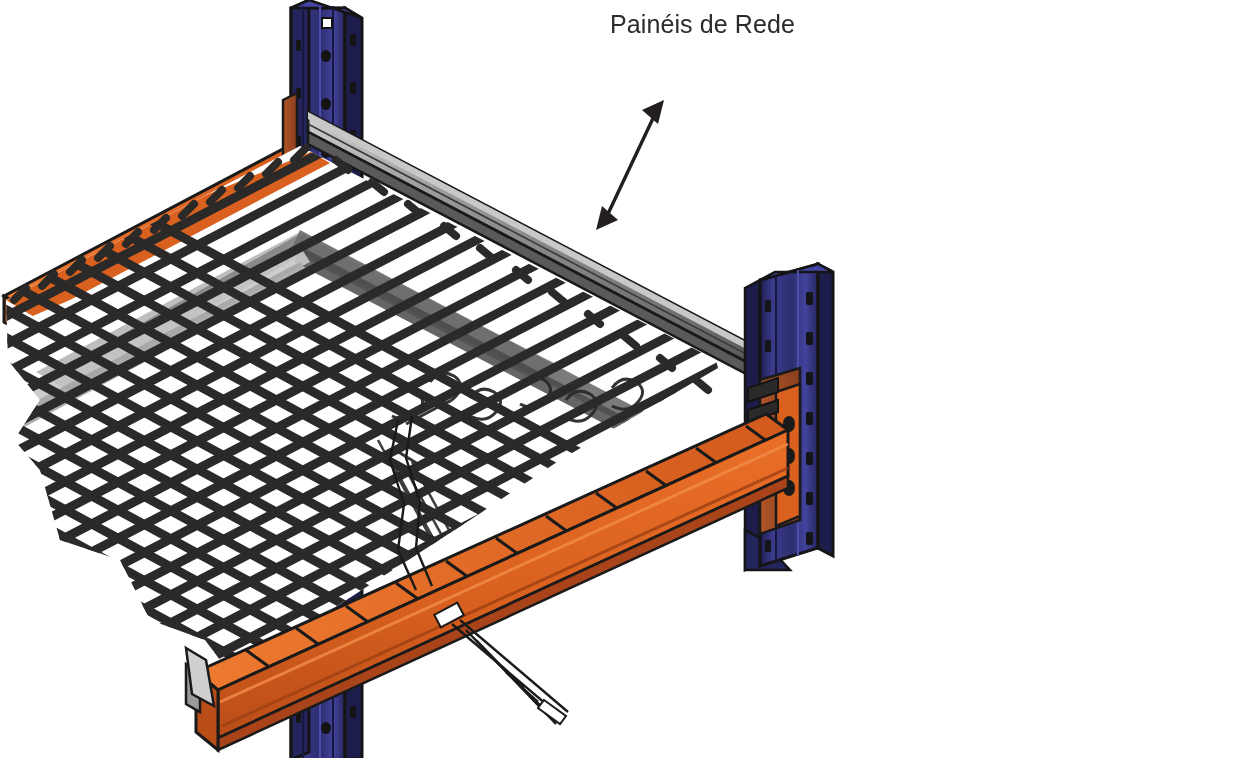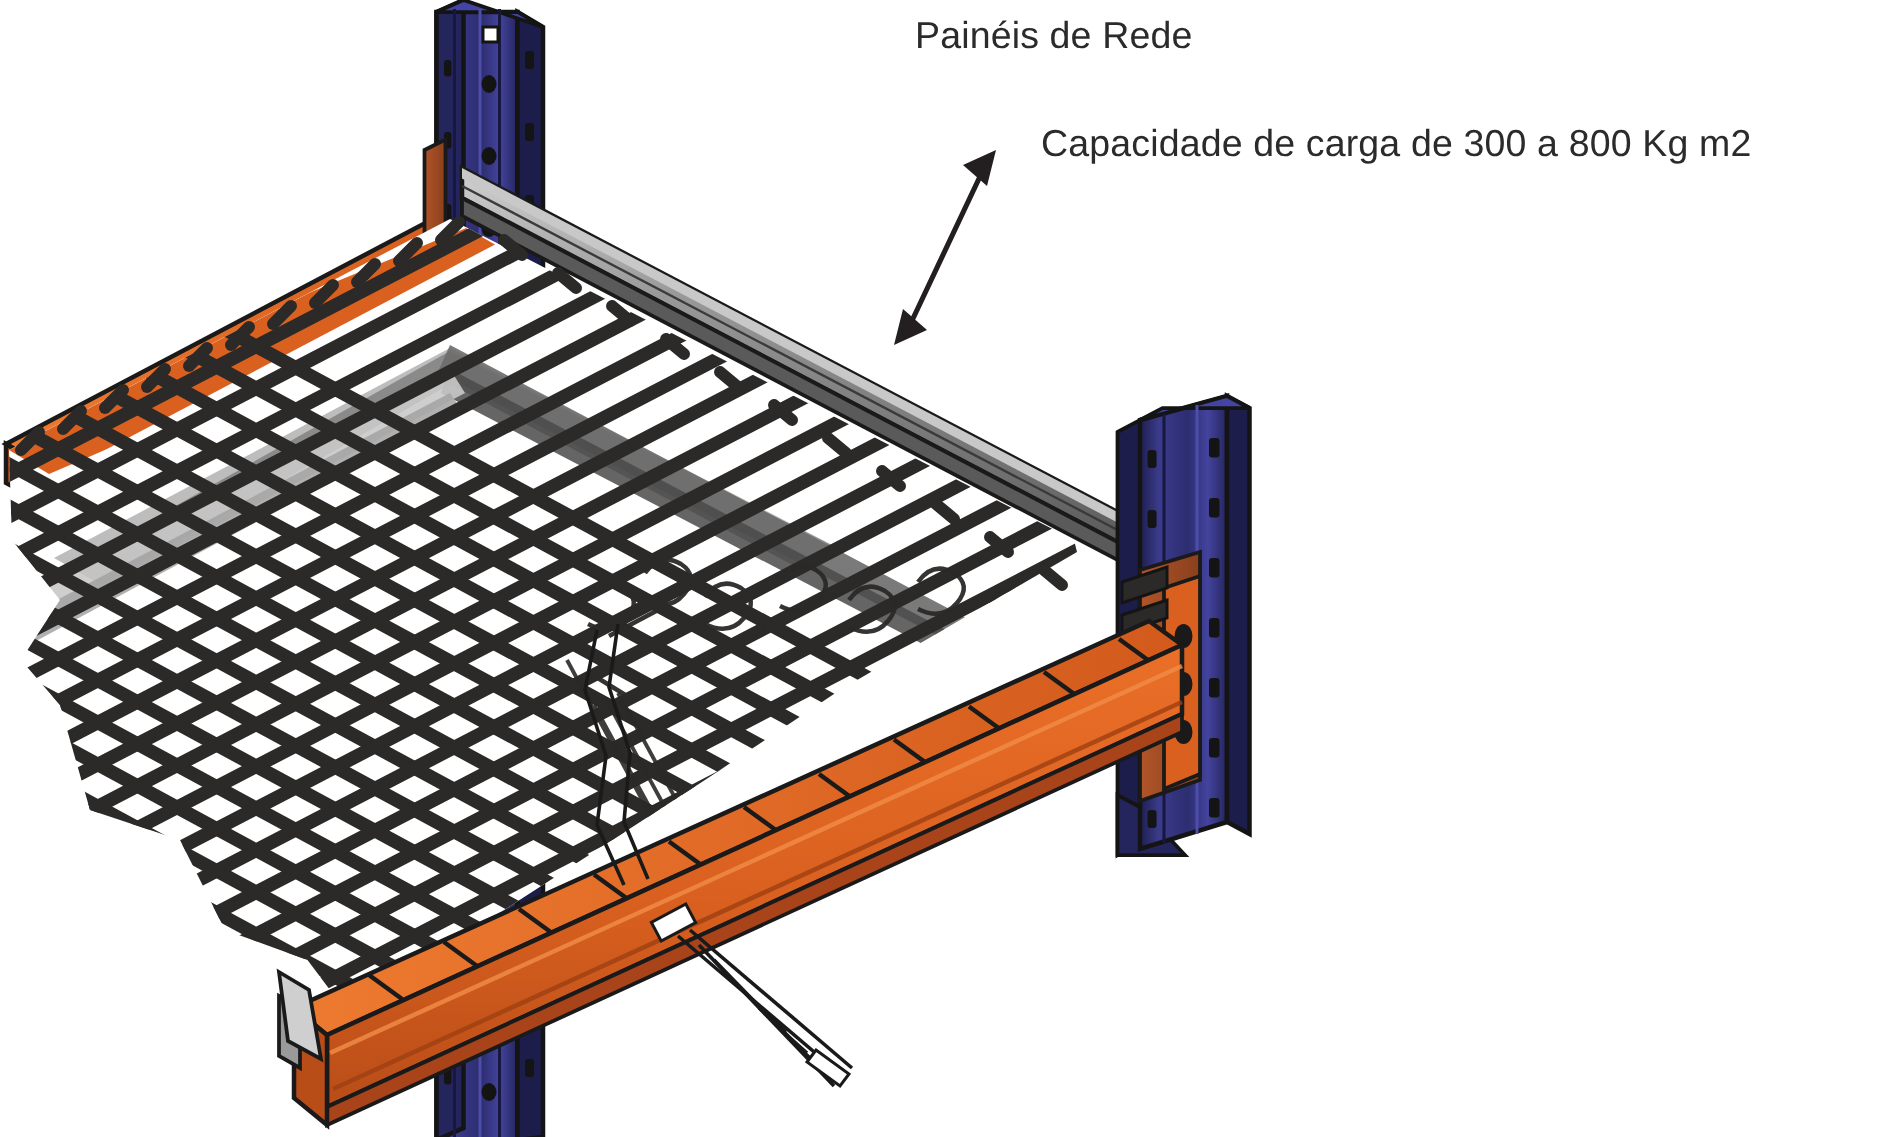--- a/index.html
+++ b/index.html
@@ -414,16 +414,15 @@
 
     <g>
       <line x1="606" y1="218" x2="656" y2="112" stroke="#231f20" stroke-width="3.4" stroke-linecap="round"></line>
       <polygon points="664,100 642,110 658,124" fill="#231f20"></polygon>
       <polygon points="596,230 618,220 602,206" fill="#231f20"></polygon>
     </g>
   </svg>
 
   <div class="callout-block">
     <div class="callout-line line-1">Painéis de Rede</div>
-    <div class="callout-line line-3">Capacidade de carga de 300 a 800 Kg m2</div>
   </div>
 
 </div>
 
 </body></html>

